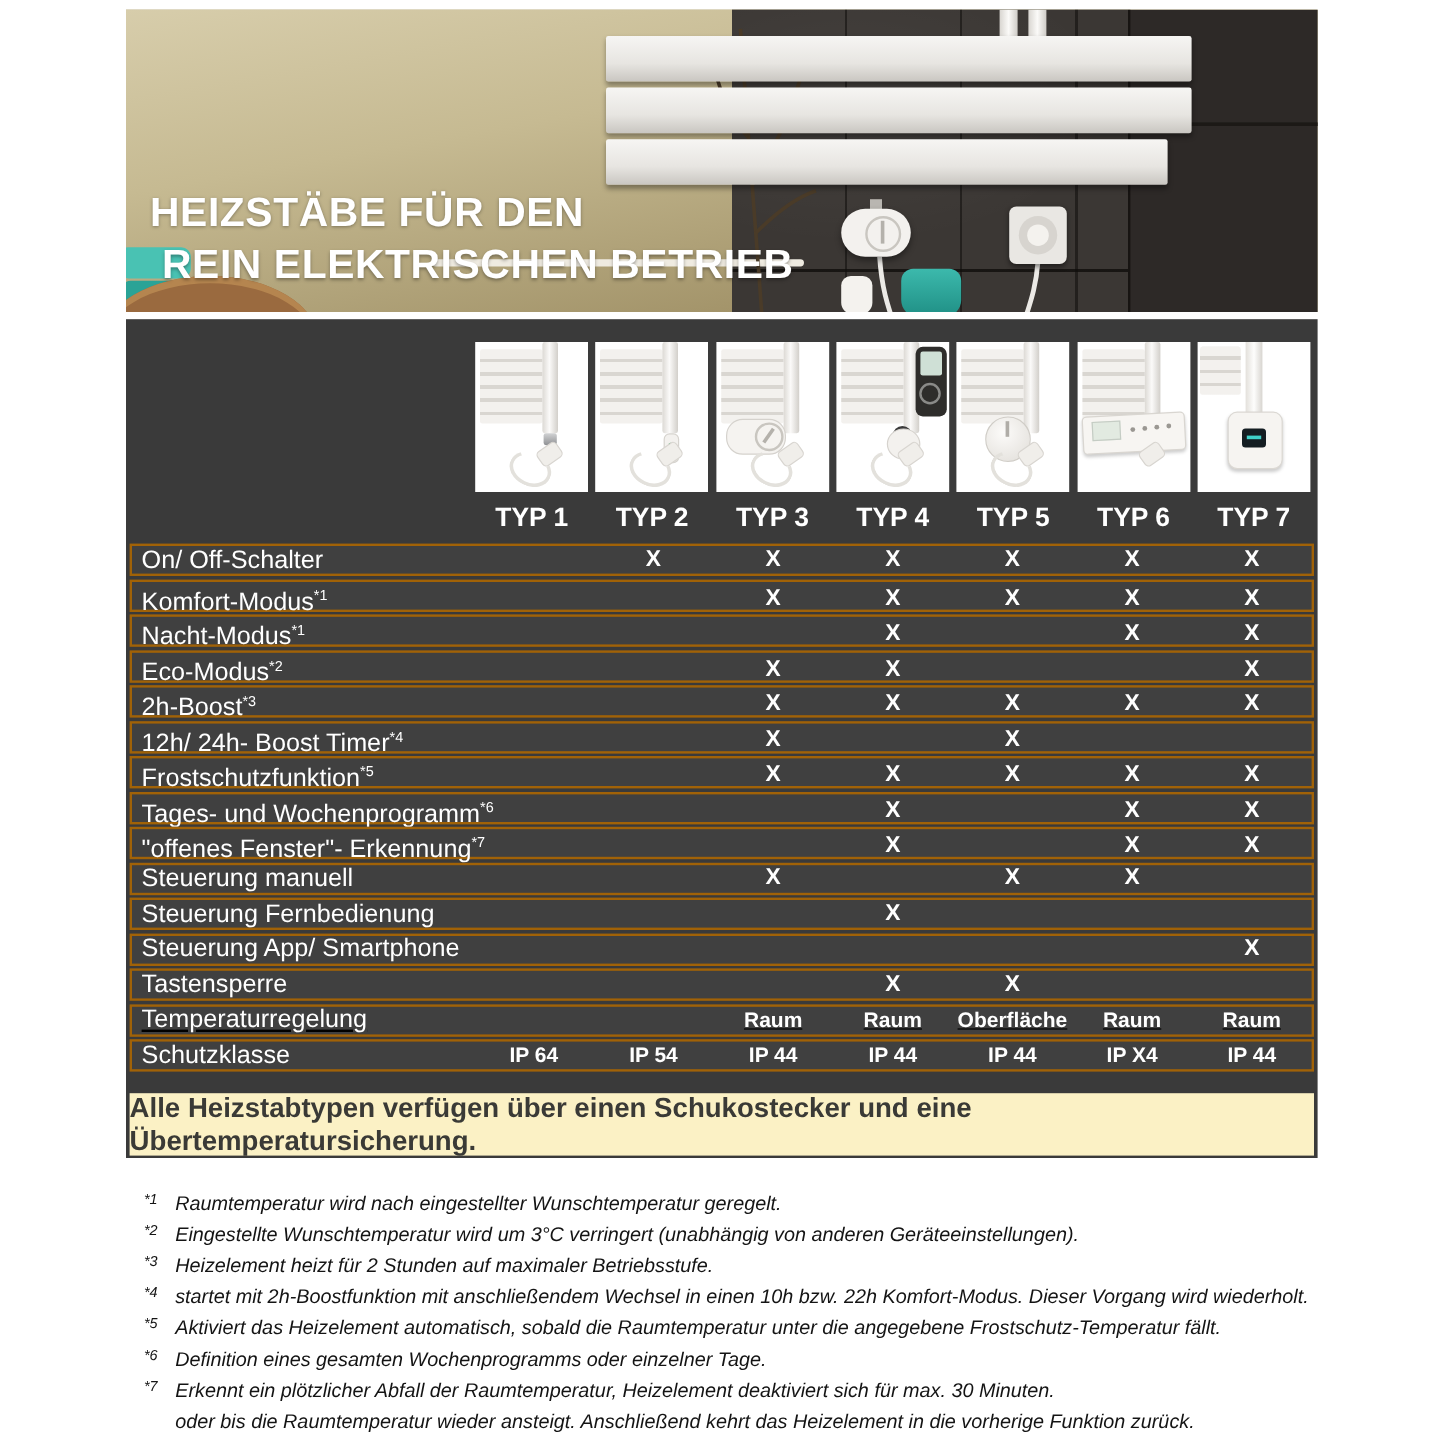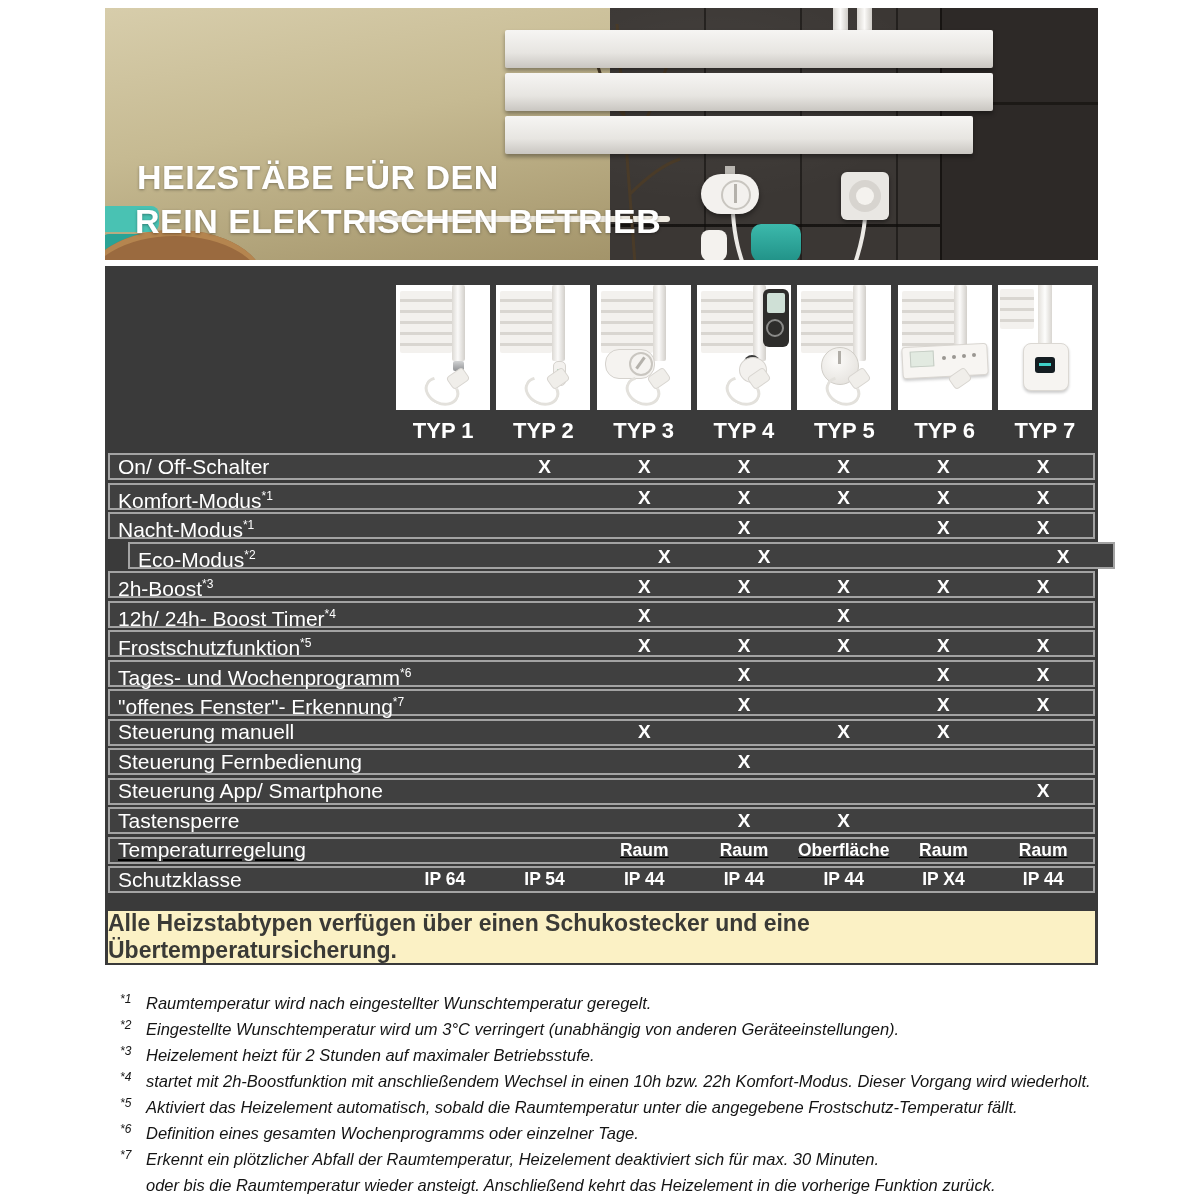--- a/index.html
+++ b/index.html
@@ -45,21 +45,21 @@
   .outlet .socket{position:absolute;left:8px;top:8px;width:32px;height:32px;background:#d7d4cf;border-radius:50%;}
   .outlet .plughead{position:absolute;left:15px;top:15px;width:18px;height:18px;background:#f4f2ee;border-radius:50%;}
   .hero-cable{position:absolute;left:0;top:0;width:100%;height:100%;pointer-events:none;}
   .twig{position:absolute;left:470px;top:6px;width:120px;height:250px;}
 
   .logo{position:absolute;left:28px;top:16px;display:flex;align-items:center;color:#fff;}
   .logo .lt{font-size:56px;font-weight:normal;letter-spacing:18px;line-height:64px;}
   .logo svg{margin:0 2px 6px -8px;}
   .kicker{position:absolute;left:30px;top:110px;color:#fff;font-size:26px;font-weight:bold;
       letter-spacing:1px;border-bottom:3px solid #fff;padding-bottom:4px;}
-  .title1{position:absolute;left:32px;top:150px;color:#fff;font-size:34px;font-weight:bold;letter-spacing:.5px;
+  .title1{position:absolute;left:20px;top:150px;color:#fff;font-size:34px;font-weight:bold;letter-spacing:.5px;
       text-shadow:0 1px 3px rgba(0,0,0,.35);}
   .title2{position:absolute;left:30px;top:194px;color:#fff;font-size:34px;font-weight:bold;letter-spacing:.5px;
       text-shadow:0 1px 3px rgba(0,0,0,.35);}
 
   
   .panel{position:absolute;left:105px;top:266px;width:993px;height:699px;background:#3a3a3a;}
   .pgrid{position:absolute;left:3px;width:987px;display:grid;grid-template-columns:285px repeat(7,1fr);}
   .boxes-row{top:19px;height:125px;}
   .labels-row{top:148px;height:34px;}
   .typ-label{display:flex;align-items:center;justify-content:center;color:#fff;
@@ -100,21 +100,21 @@
   .v6 .dots{position:absolute;left:44px;top:71px;width:4px;height:4px;background:#9a9792;border-radius:50%;
       box-shadow:10px -1px 0 #9a9792,20px -2px 0 #9a9792,30px -3px 0 #9a9792;}
   .v7 .rungs{left:2px;top:4px;width:34px;height:40px;}
   .v7 .pipe7{position:absolute;left:40px;top:0;width:14px;height:60px;
       background:linear-gradient(90deg,#e3e0db,#fdfdfc 50%,#d8d5d0);}
   .v7 .unit{position:absolute;left:25px;top:58px;width:44px;height:46px;background:#f6f4f1;
       border:1px solid #dbd8d3;border-radius:8px;box-shadow:0 2px 3px rgba(0,0,0,.2);}
   .v7 .disp{position:absolute;left:37px;top:72px;width:20px;height:16px;background:#141d22;border-radius:3px;}
   .v7 .disp::after{content:"";position:absolute;left:4px;top:6px;width:12px;height:3px;background:#3fd0c8;}
 
-  .trow{position:absolute;left:3px;width:987px;height:27px;box-sizing:border-box;border:2px solid #a3a3a3;
+  .trow{position:absolute;left:3px;width:987px;height:27px;box-sizing:border-box;border:2px solid #a16207;
       background:#404040;display:grid;grid-template-columns:285px repeat(7,1fr);align-items:center;}
   .trow .rlabel{color:#fff;font-size:21px;padding-left:8px;white-space:nowrap;line-height:22px;}
   .trow .rlabel sup{font-size:12px;}
   .trow .cell{text-align:center;color:#fff;font-weight:bold;}
   .trow .vx{font-size:19px;}
   .trow .vword{font-size:17.5px;}
 
   .banner{position:absolute;left:3px;top:633px;width:987px;height:52px;background:#fbf1c5;
       display:flex;align-items:center;justify-content:center;margin-top:12px;}
   .banner span{font-size:23px;font-weight:bold;color:#3a3a36;}
@@ -285,21 +285,21 @@
         <div class="trow" style="top: 246px;">
           <div class="rlabel">Nacht-Modus<sup>*1</sup></div>
           <div class="cell vx"></div>
           <div class="cell vx"></div>
           <div class="cell vx"></div>
           <div class="cell vx">X</div>
           <div class="cell vx"></div>
           <div class="cell vx">X</div>
           <div class="cell vx">X</div>
         </div>
-        <div class="trow" style="top: 275.5px; margin-left: 20px;">
+        <div class="trow" style="top: 275.5px;">
           <div class="rlabel">Eco-Modus<sup>*2</sup></div>
           <div class="cell vx"></div>
           <div class="cell vx"></div>
           <div class="cell vx">X</div>
           <div class="cell vx">X</div>
           <div class="cell vx"></div>
           <div class="cell vx"></div>
           <div class="cell vx">X</div>
         </div>
         <div class="trow" style="top: 305px;">

